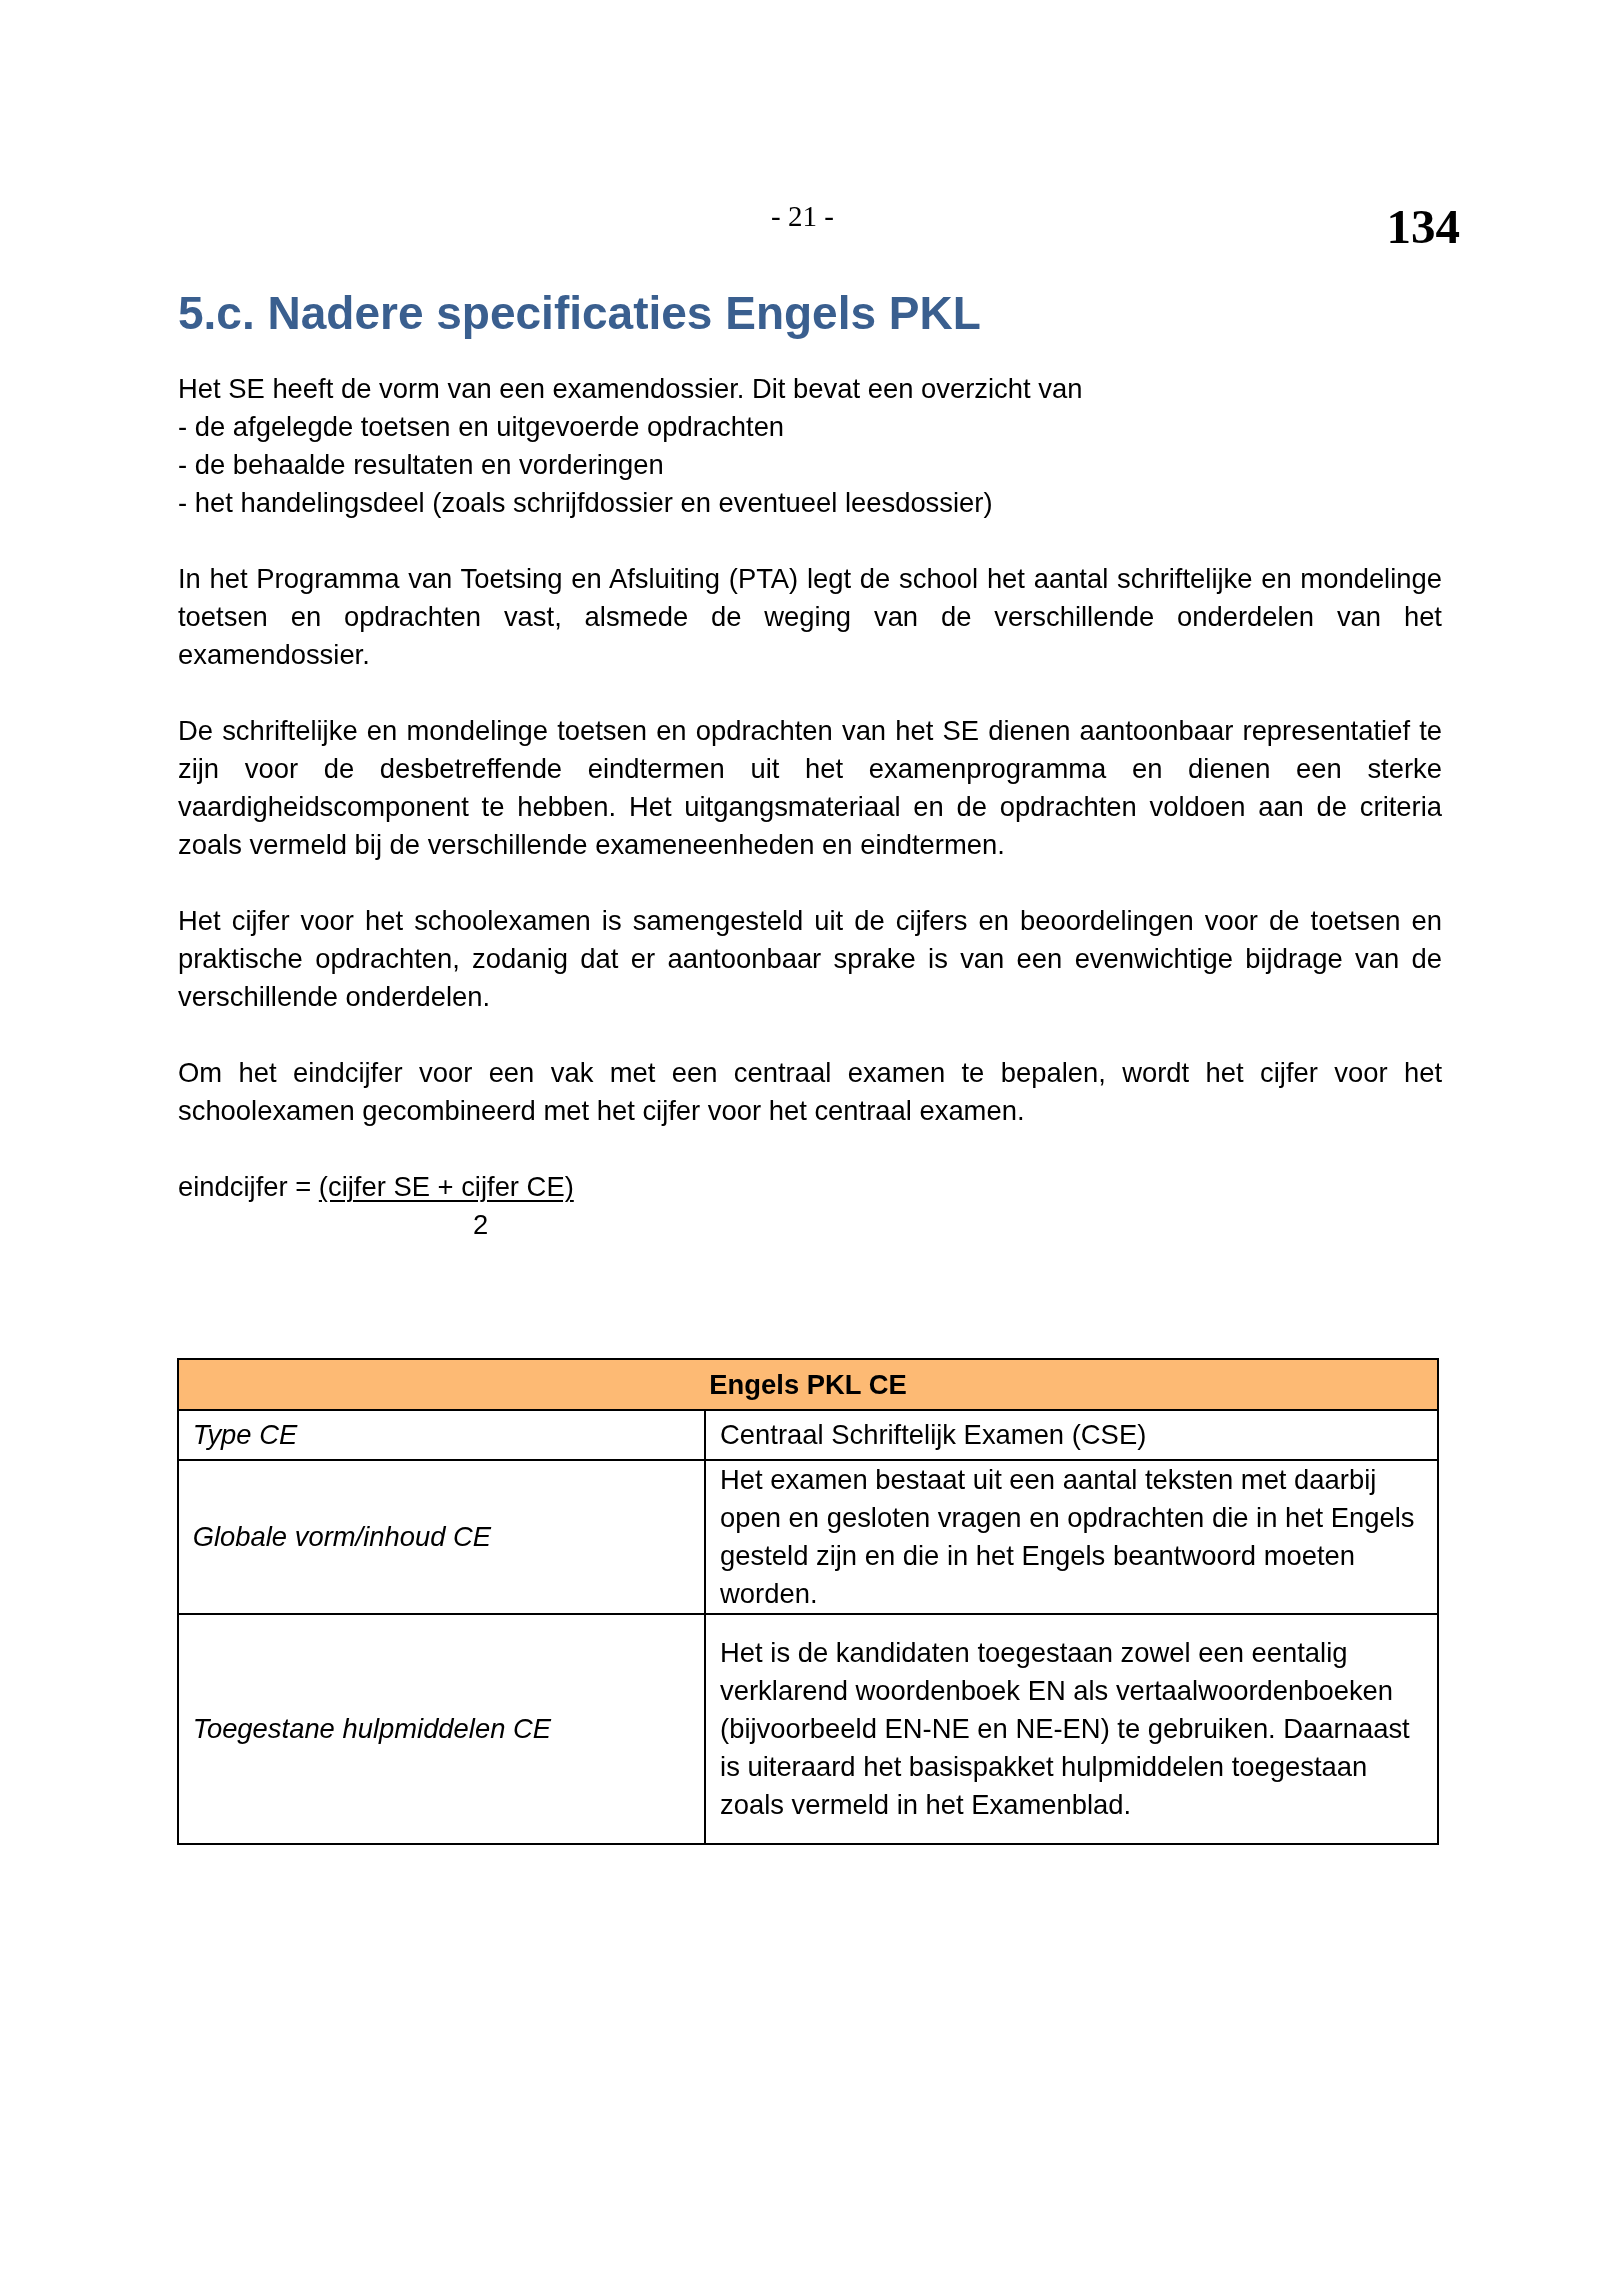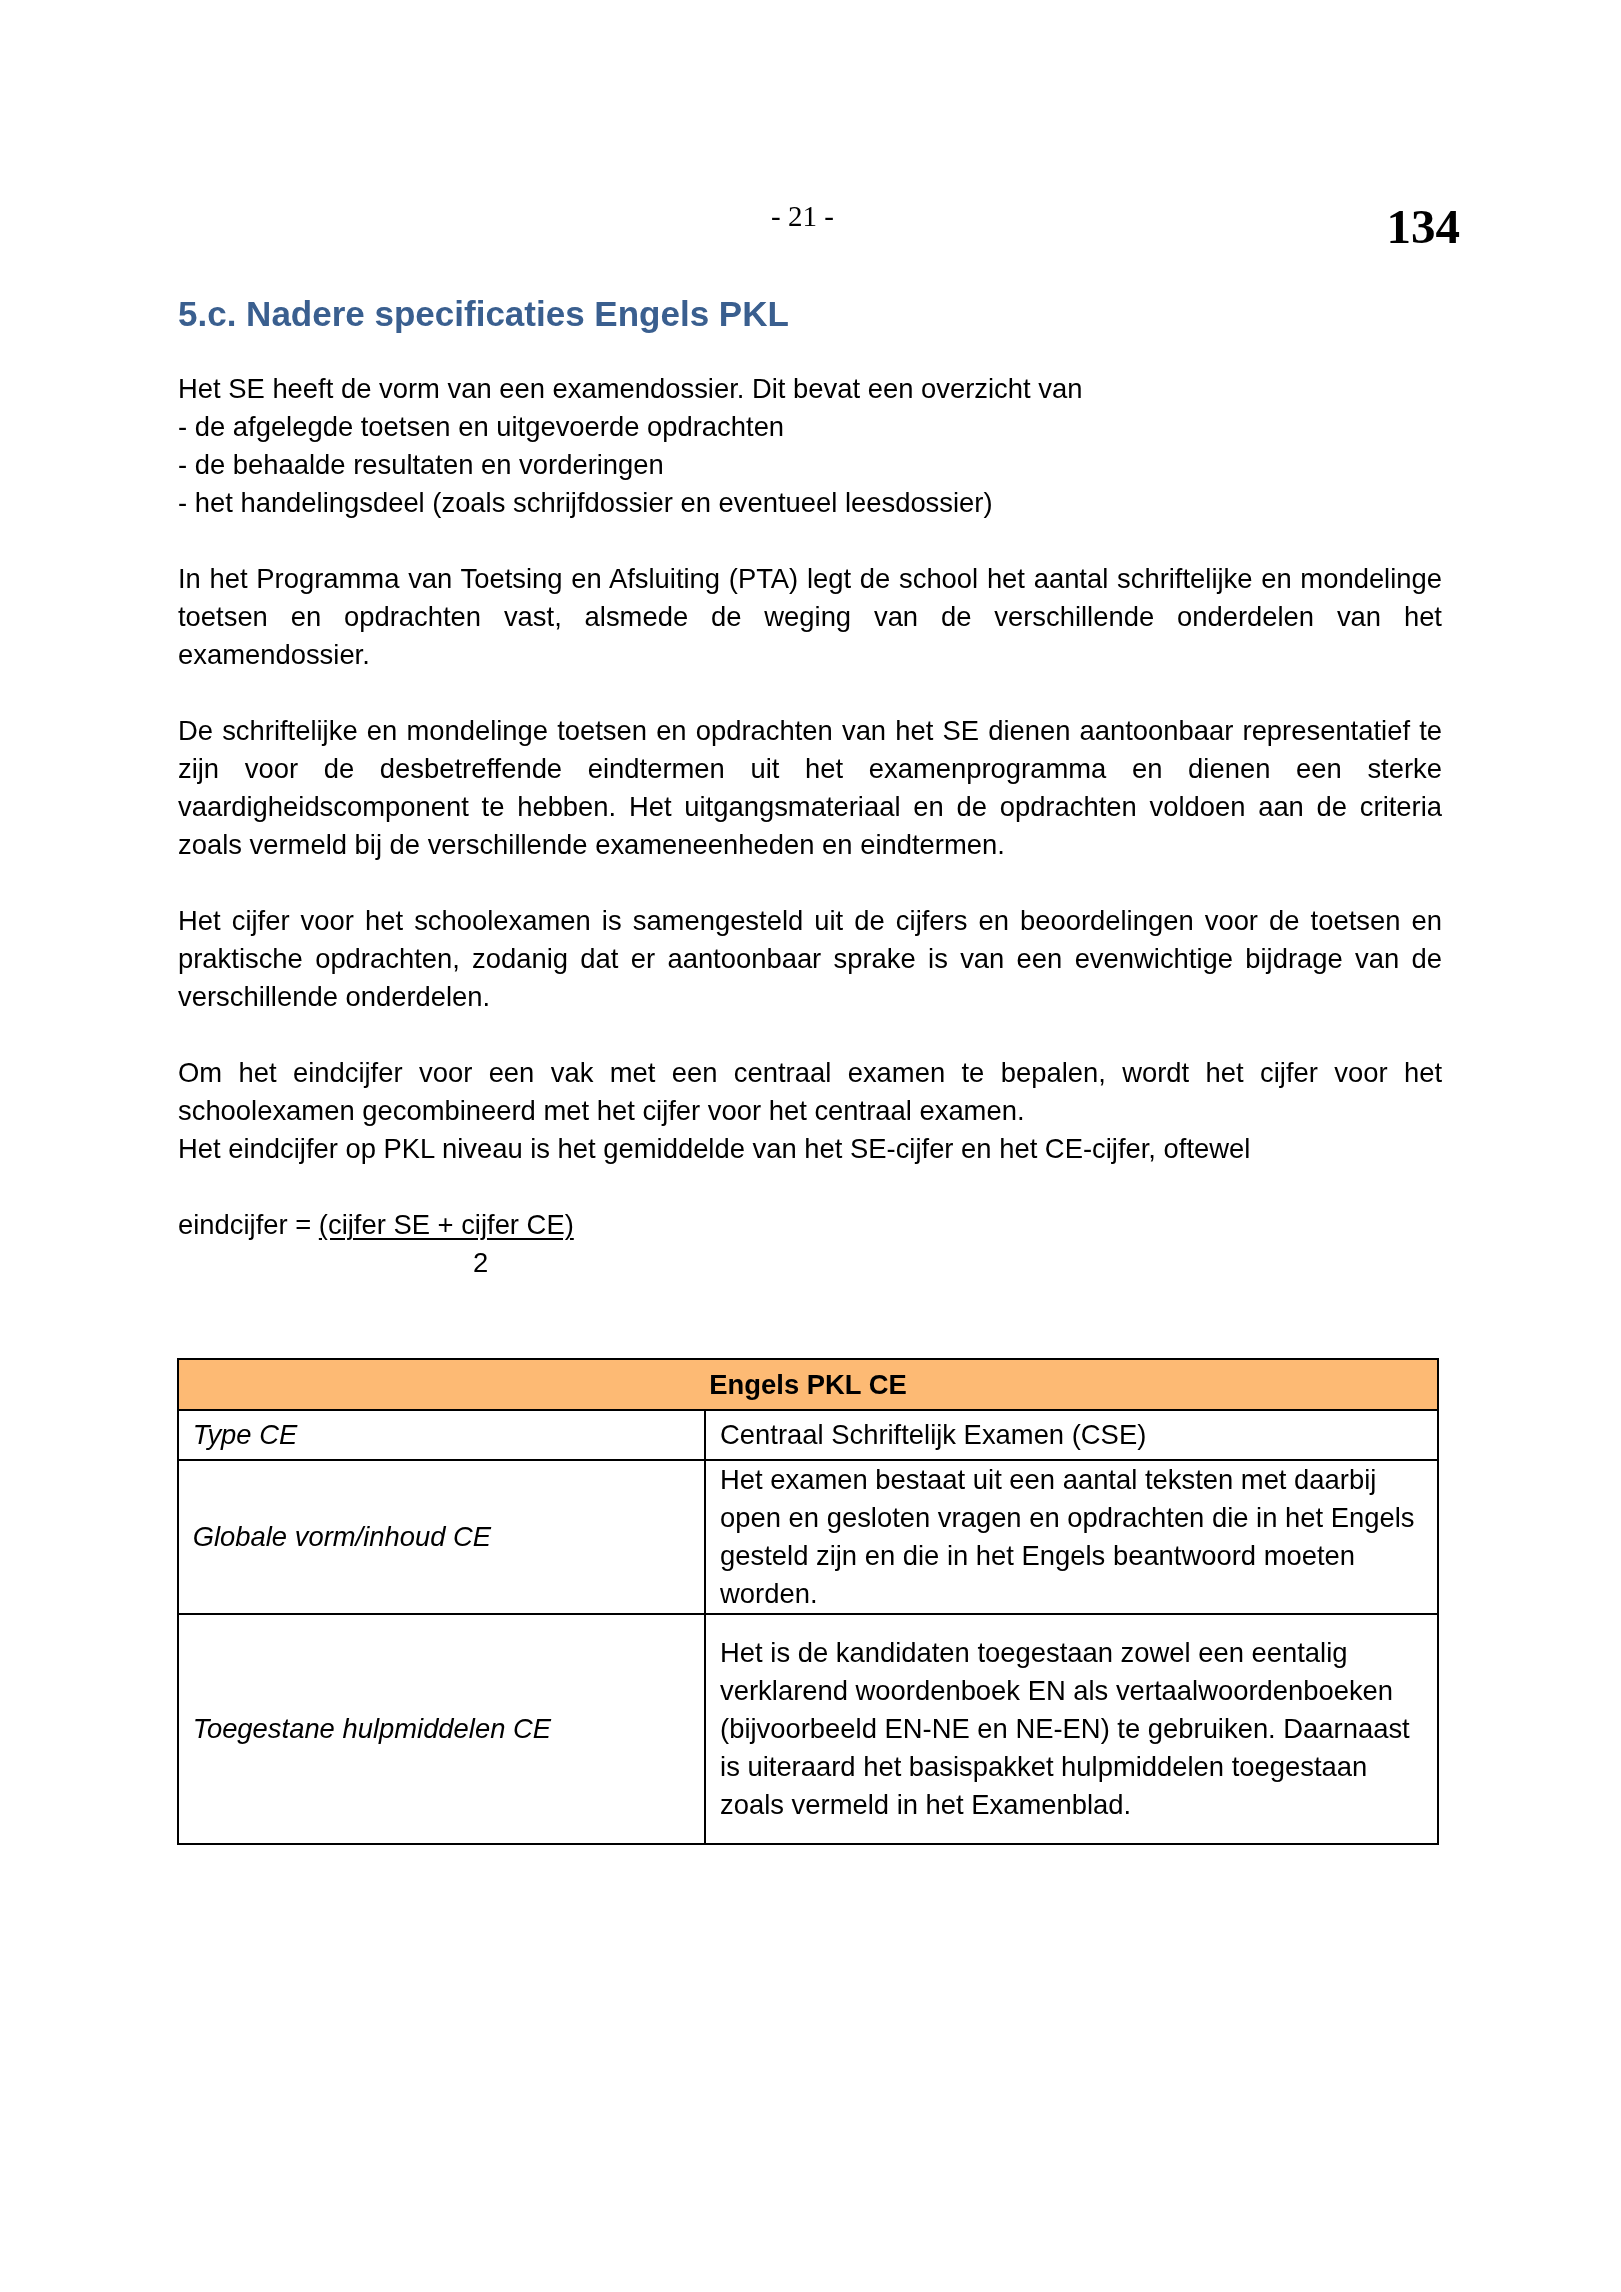--- a/index.html
+++ b/index.html
@@ -3,21 +3,21 @@
 <meta charset="utf-8">
 <style>
   html, body { margin: 0; padding: 0; background: #ffffff; }
   body { width: 1621px; height: 2293px; position: relative; overflow: hidden;
          font-family: "Liberation Sans", sans-serif; color: #000; }
   .abs { position: absolute; }
   .page-num { left: 0; width: 1605px; top: 199px; text-align: center;
               font-family: Liberation Serif, serif; font-size: 29px; line-height: 35px; }
   .doc-num { left: 1372px; top: 200px; width: 88px; text-align: right;
              font-family: "Liberation Serif", serif; font-weight: bold; font-size: 49px; line-height: 53px; }
-  .heading { left: 178px; top: 292px; font-size: 35px; font-weight: bold; color: #3a5f8f;
+  .heading { left: 178px; top: 292px; font-size: 46px; font-weight: bold; color: #3a5f8f;
              line-height: 43px; white-space: nowrap; }
   .body-text { left: 178px; width: 1264px; font-size: 27.4px; line-height: 38px; }
   .body-text p { margin: 0; }
   .justify { text-align: justify; text-align-last: left; }
   .gap { height: 38px; }
   .line { white-space: nowrap; }
   .formula-num { text-decoration: underline; text-underline-offset: 3.9px; text-decoration-thickness: 2px; }
   .denominator { padding-left: 295px; }
   table.ce { position: absolute; left: 177px; top: 1358px; width: 1262px;
              border-collapse: collapse; font-size: 27.4px; line-height: 38px; }
@@ -44,21 +44,20 @@
   <p class="line">- de behaalde resultaten en vorderingen</p>
   <p class="line">- het handelingsdeel (zoals schrijfdossier en eventueel leesdossier)</p>
   <div class="gap"></div>
   <p class="justify">In het Programma van Toetsing en Afsluiting (PTA) legt de school het aantal schriftelijke en mondelinge toetsen en opdrachten vast, alsmede de weging van de verschillende onderdelen van het examendossier.</p>
   <div class="gap"></div>
   <p class="justify">De schriftelijke en mondelinge toetsen en opdrachten van het SE dienen aantoonbaar representatief te zijn voor de desbetreffende eindtermen uit het examenprogramma en dienen een sterke vaardigheidscomponent te hebben. Het uitgangsmateriaal en de opdrachten voldoen aan de criteria zoals vermeld bij de verschillende exameneenheden en eindtermen.</p>
   <div class="gap"></div>
   <p class="justify">Het cijfer voor het schoolexamen is samengesteld uit de cijfers en beoordelingen voor de toetsen en praktische opdrachten, zodanig dat er aantoonbaar sprake is van een evenwichtige bijdrage van de verschillende onderdelen.</p>
   <div class="gap"></div>
   <p class="justify">Om het eindcijfer voor een vak met een centraal examen te bepalen, wordt het cijfer voor het schoolexamen gecombineerd met het cijfer voor het centraal examen.</p>
-  <p class="line">Het eindcijfer op PKL niveau is het gemiddelde van het SE-cijfer en het CE-cijfer, oftewel</p>
   <div class="gap"></div>
   <p class="line"><span>eindcijfer = </span><span class="formula-num">(cijfer SE + cijfer CE)</span></p>
   <p class="line denominator">2</p>
 </div>
 
 <table class="ce">
   <tbody>
       <tr>
     <th colspan="2">Engels PKL CE</th>
   </tr>

